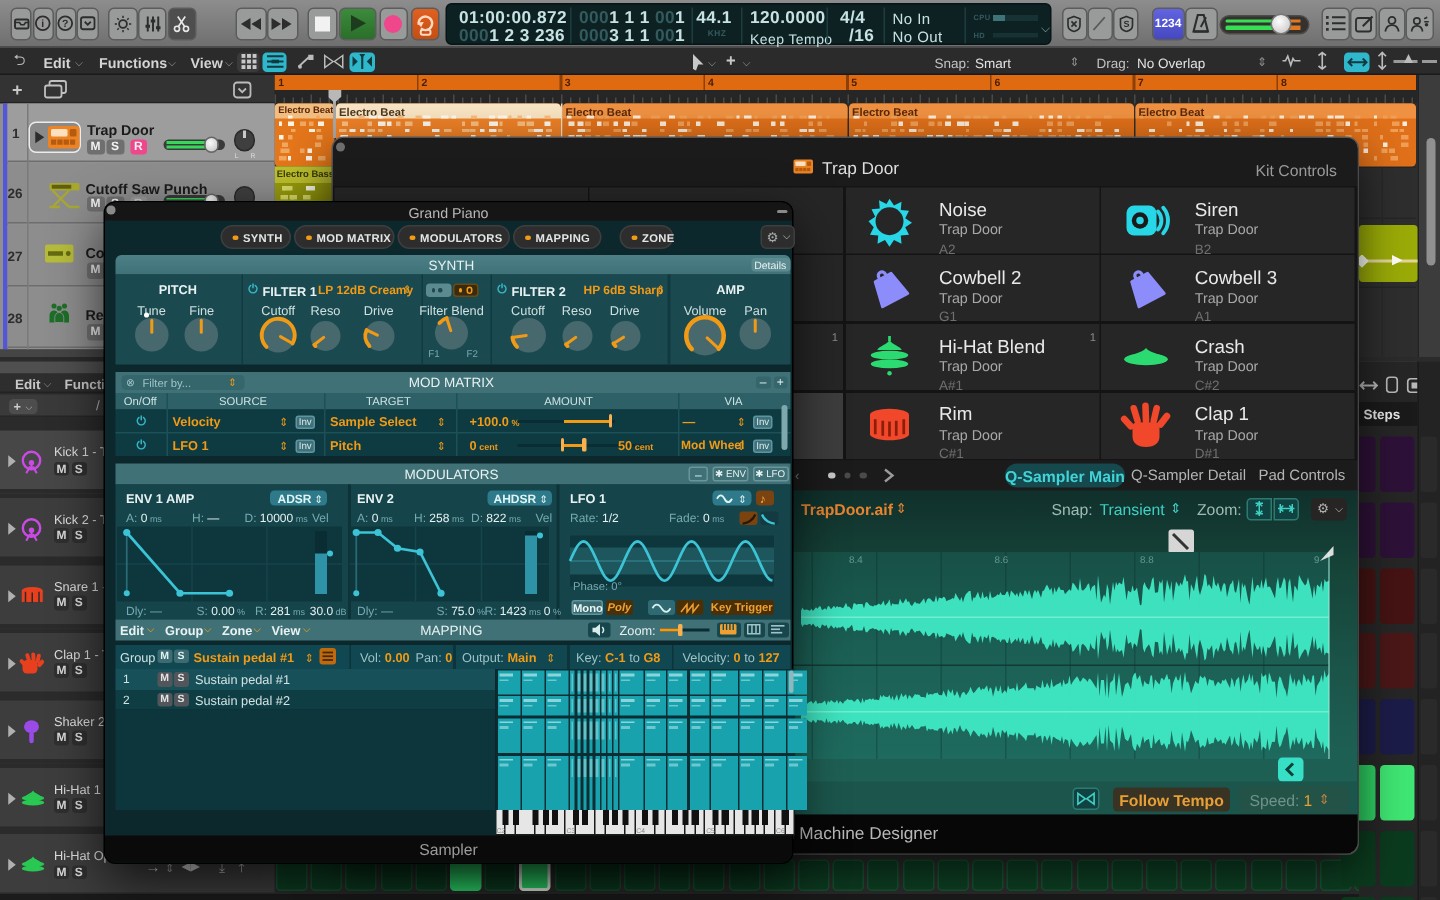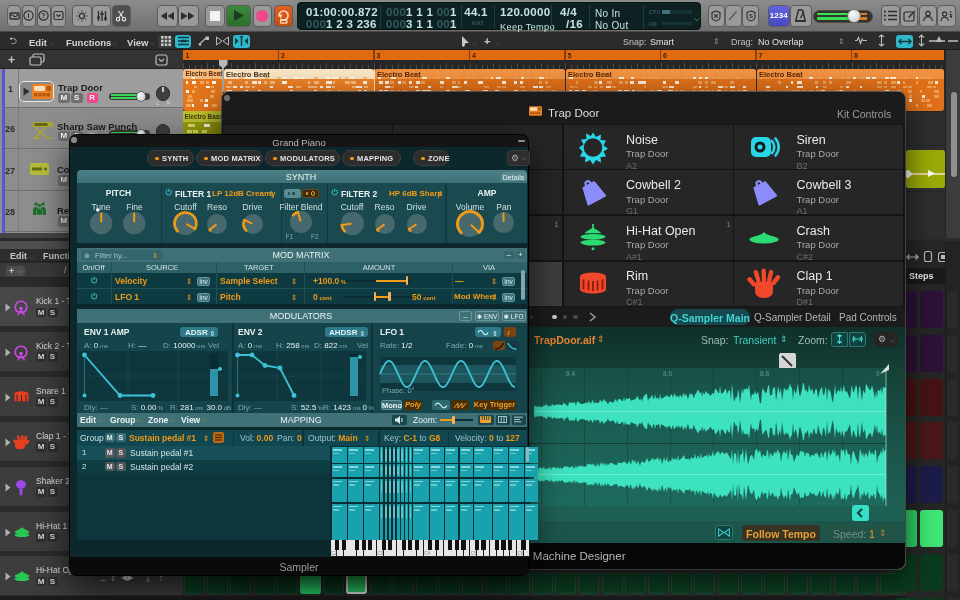--- a/index.html
+++ b/index.html
@@ -1005,21 +1005,21 @@
     <div style="position:absolute;left:156.5px;top:101.5px;font-size:4.5px;color:#dedede;white-space:nowrap;line-height:1;">L</div>
     <div style="position:absolute;left:167px;top:101.5px;font-size:4.5px;color:#dedede;white-space:nowrap;line-height:1;">R</div>
     <svg width="22" height="20" viewBox="0 0 22 20" style="position:absolute;left:32px;top:119px;">
       <rect x="1" y="3" width="20" height="5" rx="1" fill="#a8a832"></rect>
       <rect x="2.5" y="4.2" width="13" height="2.6" fill="#60600e"></rect>
       <g stroke="#a8a832" stroke-width="1.6">
         <path d="M3 8L14 19M14 8L3 19"></path>
       </g>
       <path d="M1 19h7M14 19h7" stroke="#a8a832" stroke-width="1.6"></path>
     </svg>
-    <div style="position:absolute;left:57px;top:122px;font-size:9.5px;color:#1b1b1b;white-space:nowrap;line-height:1;font-weight:bold;">Sharp Saw Punch</div>
+    <div style="position:absolute;left:57px;top:122px;font-size:9.5px;color:#1b1b1b;white-space:nowrap;line-height:1;font-weight:bold;">Cutoff Saw Punch</div>
     <div style="position:absolute;left:58px;top:130.5px;width:11.5px;height:10.5px;background:#6f6f6f;border-radius:2.5px;color:#f2f2f2;font-size:8px;font-weight:bold;text-align:center;line-height:10.5px;">M</div>
     <div style="position:absolute;left:71px;top:130.5px;width:11.5px;height:10.5px;background:#6f6f6f;border-radius:2.5px;color:#f2f2f2;font-size:8px;font-weight:bold;text-align:center;line-height:10.5px;">S</div>
     <div style="position:absolute;left:86.5px;top:130.5px;width:11.5px;height:10.5px;background:#9a9a9a;border-radius:2.5px;color:#c8c8c8;font-size:8px;font-weight:bold;text-align:center;line-height:10.5px;">R</div>
     <div style="position:absolute;left:109px;top:130px;width:41px;height:7.5px;background:#3a3a3a;border-radius:4px;"></div>
     <div style="position:absolute;left:111px;top:131.5px;width:28px;height:1.9px;background:#35d858;"></div>
     <div style="position:absolute;left:111px;top:134.7px;width:28px;height:1.9px;background:#35d858;"></div>
     <div style="position:absolute;left:135.5px;top:128.5px;width:10.5px;height:10.5px;border-radius:50%;background:radial-gradient(circle at 40% 35%,#fafafa,#bdbdbd);border:1px solid #666;"></div>
     <div style="position:absolute;left:155.5px;top:124px;width:14.5px;height:14.5px;border-radius:50%;background:#3f3f3f;border:1px solid #2a2a2a;"></div>
     <svg width="19" height="12" viewBox="0 0 19 12" style="position:absolute;left:30px;top:163px;">
       <rect x="0" y="0" width="19" height="12" rx="1.5" fill="#b6bc3a"></rect>
@@ -1295,21 +1295,21 @@
     <div style="position:absolute;left:796.5px;top:179.1px;font-size:12.5px;color:#e9e9e9;white-space:nowrap;line-height:1;">Cowbell 3</div>
     <div style="position:absolute;left:796.5px;top:194.6px;font-size:9.5px;color:#a8a8a8;white-space:nowrap;line-height:1;">Trap Door</div>
     <div style="position:absolute;left:796.5px;top:207.1px;font-size:9px;color:#6f6f6f;white-space:nowrap;line-height:1;">A1</div>
     <svg width="34" height="32" viewBox="0 0 34 32" style="position:absolute;left:576px;top:222.2px;">
       <path d="M17 4.5c1.2 3.2 6.8 4 8.2 6.8H8.8C10.2 8.5 15.8 7.7 17 4.5z" fill="#2bda70"></path>
       <ellipse cx="17" cy="14.8" rx="12.5" ry="2.9" fill="#2bda70"></ellipse>
       <ellipse cx="17" cy="20.6" rx="12.5" ry="2.9" fill="#2bda70"></ellipse>
       <rect x="16.1" y="2" width="1.8" height="3.5" fill="#2bda70"></rect>
       <circle cx="17" cy="26.8" r="1.5" fill="#2bda70"></circle>
     </svg>
-    <div style="position:absolute;left:626px;top:224.7px;font-size:12.5px;color:#e9e9e9;white-space:nowrap;line-height:1;">Hi-Hat Open</div>
+    <div style="position:absolute;left:626px;top:224.7px;font-size:12.5px;color:#e9e9e9;white-space:nowrap;line-height:1;">Hi-Hat Blend</div>
     <div style="position:absolute;left:626px;top:240.2px;font-size:9.5px;color:#a8a8a8;white-space:nowrap;line-height:1;">Trap Door</div>
     <div style="position:absolute;left:626px;top:252.7px;font-size:9px;color:#6f6f6f;white-space:nowrap;line-height:1;">A#1</div>
     <svg width="34" height="32" viewBox="0 0 34 32" style="position:absolute;left:746.5px;top:222.2px;">
       <path d="M17 10c2 3.5 12 4 14.5 7.5h-29C5 14 15 13.5 17 10z" fill="#2bda70"></path>
       <ellipse cx="17" cy="17.5" rx="14.5" ry="4" fill="#2bda70"></ellipse>
     </svg>
     <div style="position:absolute;left:796.5px;top:224.7px;font-size:12.5px;color:#e9e9e9;white-space:nowrap;line-height:1;">Crash</div>
     <div style="position:absolute;left:796.5px;top:240.2px;font-size:9.5px;color:#a8a8a8;white-space:nowrap;line-height:1;">Trap Door</div>
     <div style="position:absolute;left:796.5px;top:252.7px;font-size:9px;color:#6f6f6f;white-space:nowrap;line-height:1;">C#2</div>
     <svg width="32" height="32" viewBox="0 0 32 32" style="position:absolute;left:577px;top:267.8px;">
@@ -1644,21 +1644,21 @@
         <circle cx="32" cy="14.5" r="2.4"></circle>
         <circle cx="47" cy="17" r="2.4"></circle>
         <circle cx="61" cy="44.5" r="2.4"></circle>
         <circle cx="4.5" cy="44.5" r="2"></circle>
       </g>
     </svg>
     <div style="position:absolute;left:350px;top:354px;width:7.5px;height:42px;background:#0a2d33;"></div>
     <div style="position:absolute;left:350px;top:357px;width:7.5px;height:39px;background:#2e93a6;"></div>
     <div style="position:absolute;left:357.5px;top:355px;width:4px;height:4px;border-radius:50%;background:#3cc3d5;"></div>
     <div style="position:absolute;left:238px;top:404px;font-size:8px;color:#fff;white-space:nowrap;line-height:1;"><span style="color:#76aab2">Dly:</span> <span style="color:#76aab2">—</span></div>
-    <div style="position:absolute;left:291px;top:404px;font-size:8px;color:#fff;white-space:nowrap;line-height:1;"><span style="color:#76aab2">S:</span> <span style="color:#e8f2f2">52.5</span><span style="color:#76aab2;font-size:6px;"> %</span></div>
+    <div style="position:absolute;left:291px;top:404px;font-size:8px;color:#fff;white-space:nowrap;line-height:1;"><span style="color:#76aab2">S:</span> <span style="color:#e8f2f2">75.0</span><span style="color:#76aab2;font-size:6px;"> %</span></div>
     <div style="position:absolute;left:323px;top:404px;font-size:8px;color:#fff;white-space:nowrap;line-height:1;"><span style="color:#76aab2">R:</span> <span style="color:#e8f2f2">1423</span><span style="color:#76aab2;font-size:6px;"> ms</span></div>
     <div style="position:absolute;left:362.5px;top:404px;font-size:8px;color:#fff;white-space:nowrap;line-height:1;"><span style="color:#76aab2"></span> <span style="color:#e8f2f2">0</span><span style="color:#76aab2;font-size:6px;"> %</span></div>
     <div style="position:absolute;left:380px;top:327.5px;font-size:8.5px;color:#e8f2f2;white-space:nowrap;line-height:1;font-weight:bold;">LFO 1</div>
     <div style="position:absolute;left:475px;top:326.5px;width:26px;height:10.5px;background:#2f7a8a;border-radius:3px;"></div>
     <svg width="11" height="7" viewBox="0 0 11 7" style="position:absolute;left:478px;top:328.5px;">
       <path d="M0 3.5C1.5 0.5 3.5 0.5 5 3.5S8.5 6.5 10 3.5" fill="none" stroke="#e0f4f4" stroke-width="1.2"></path>
     </svg>
     <div style="position:absolute;left:492px;top:329.5px;font-size:7px;color:#e0f4f4;white-space:nowrap;line-height:1;">⇕</div>
     <div style="position:absolute;left:503.5px;top:326.5px;width:12.5px;height:10.5px;background:#7a4310;border-radius:2.5px;"></div>
     <div style="position:absolute;left:506.5px;top:328.5px;font-size:8px;color:#f8b050;white-space:nowrap;line-height:1;">♪</div>

